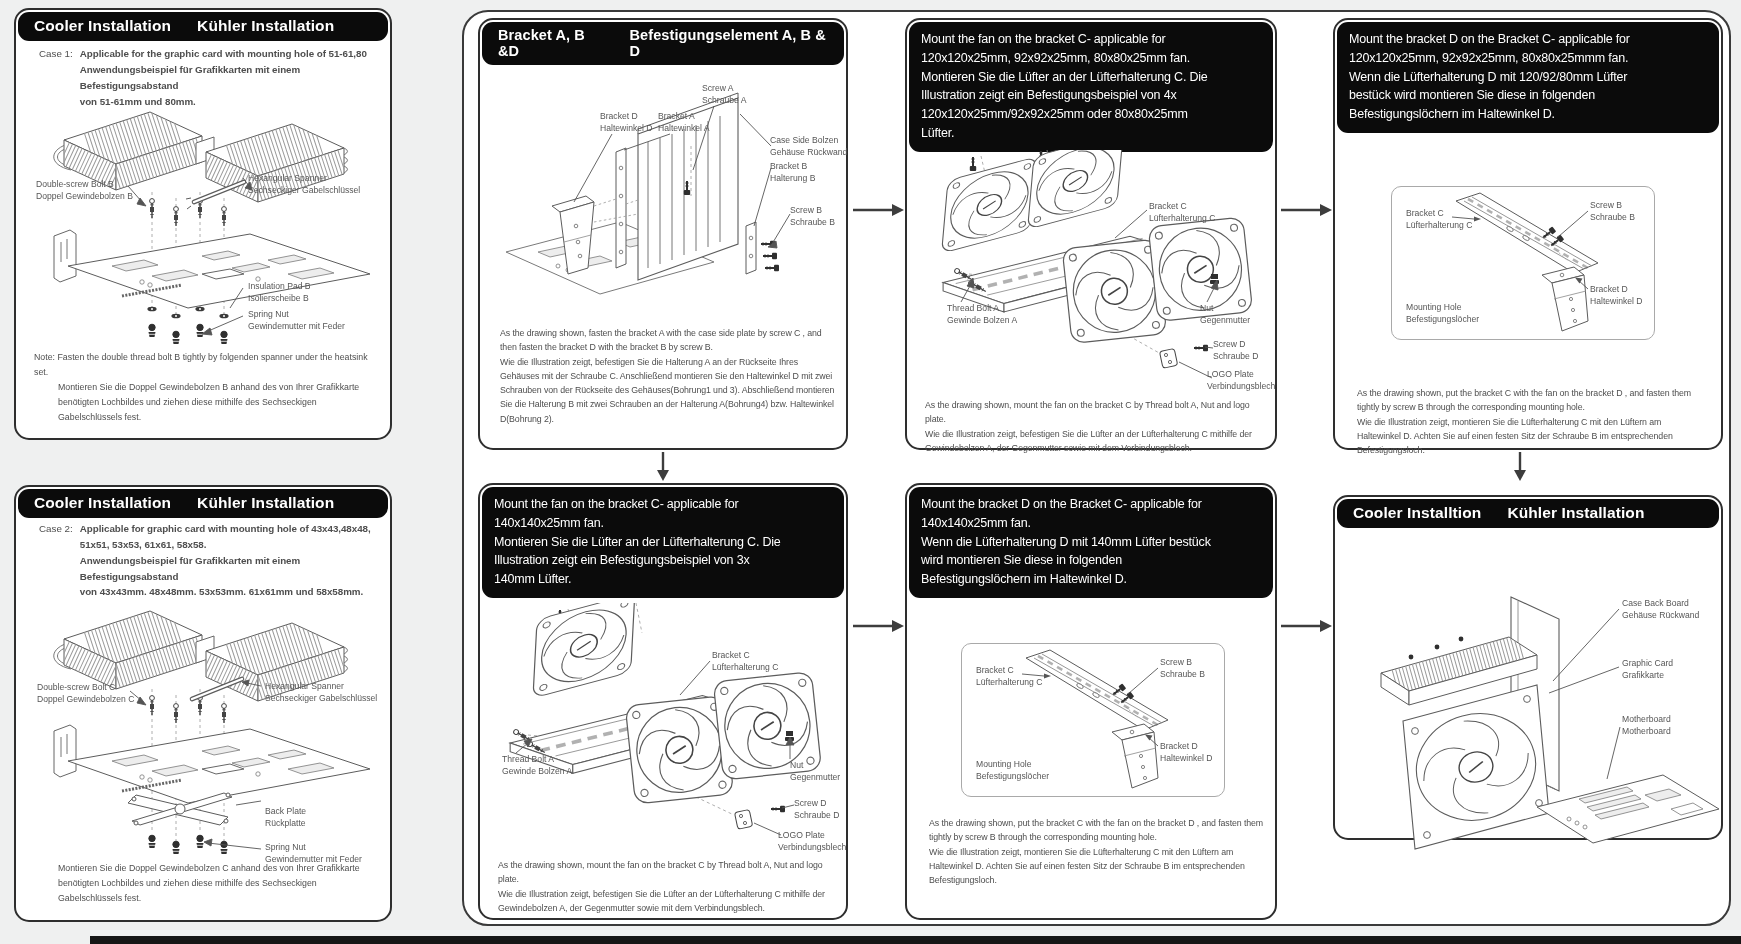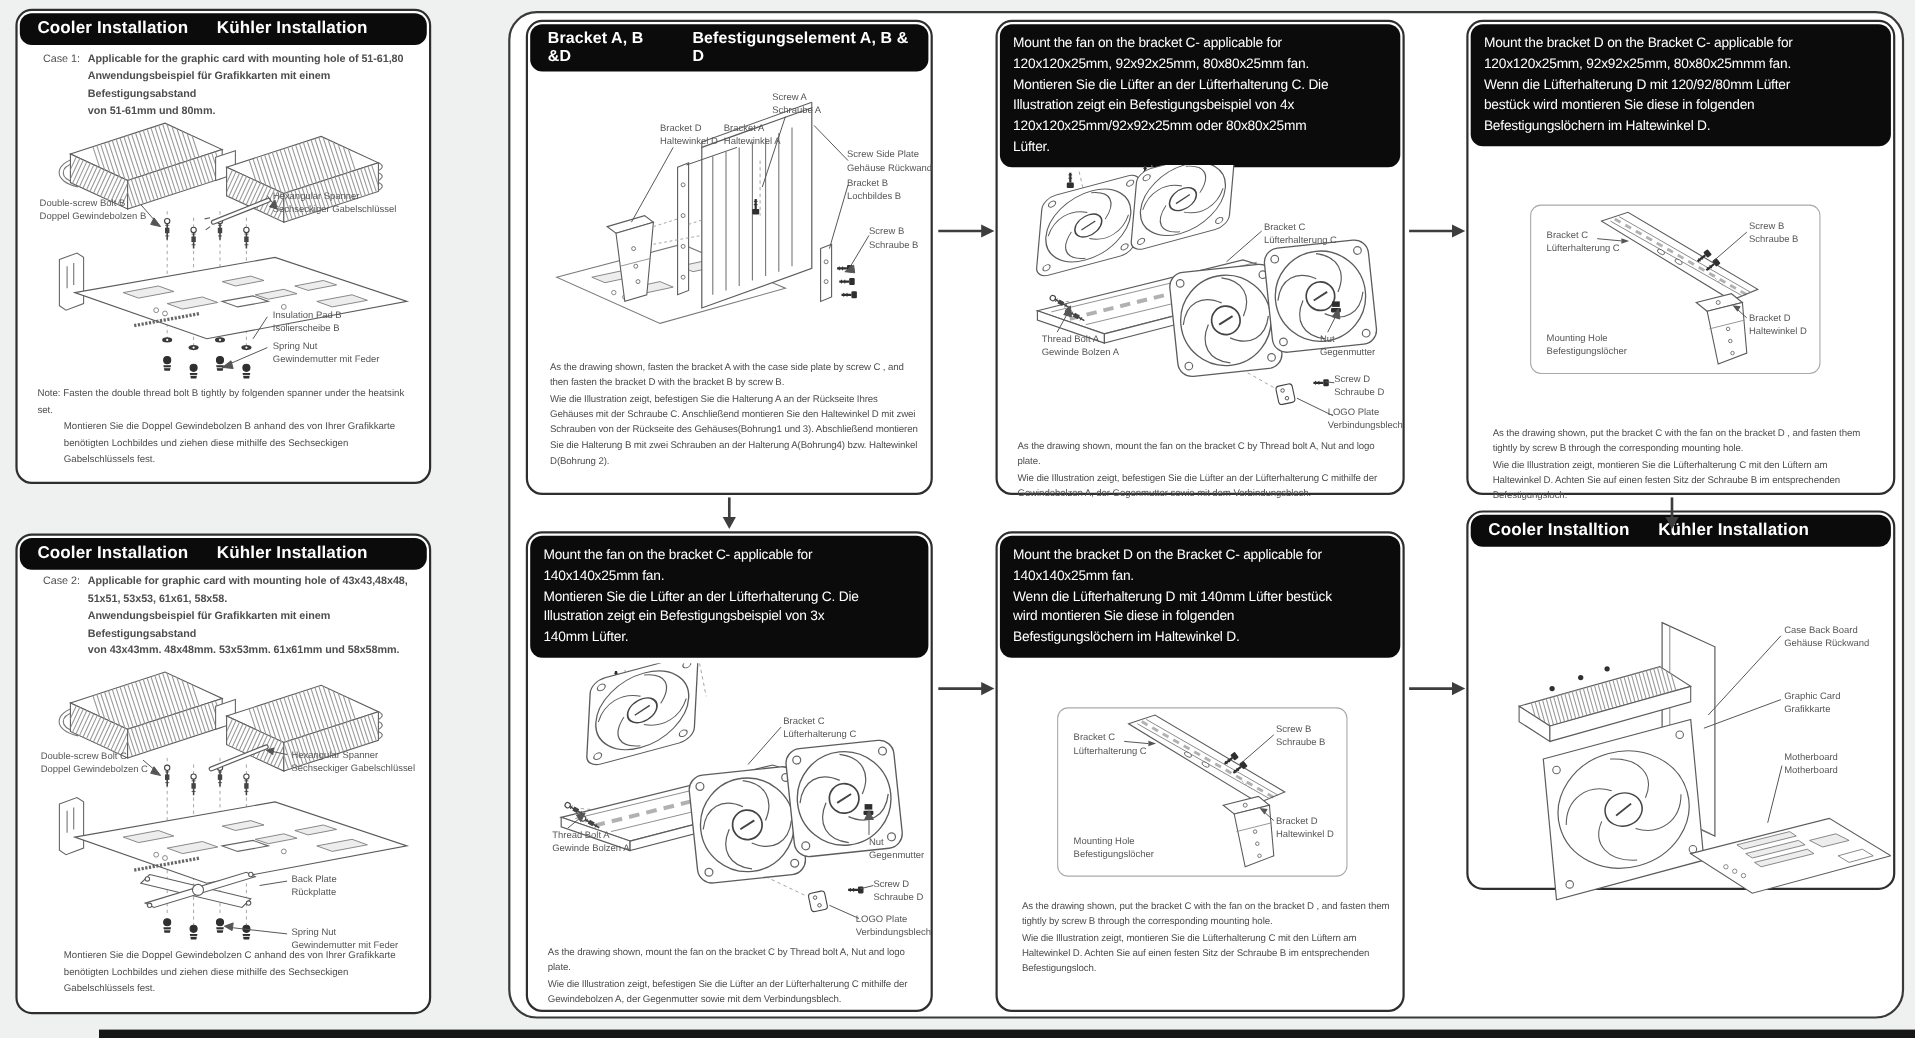--- a/index.html
+++ b/index.html
@@ -299,21 +299,21 @@
         <polygon points="225,85 218,87 224,91" fill="#555"></polygon>
       <line x1="237" y1="206" x2="212" y2="210"></line>
       <line x1="237" y1="254" x2="184" y2="248"></line>
         <polygon points="188,244 180,247 187,251" fill="#555"></polygon>
     </g>
   </svg>
   <div class="lbl" style="left:21px;top:194px">Double-screw Bolt C
 Doppel Gewindebolzen C</div>
   <div class="lbl" style="left:249px;top:193px">Hexangular Spanner
 Sechseckiger Gabelschlüssel</div>
-  <div class="lbl" style="left:249px;top:306px">Back Plate
+  <div class="lbl" style="left:249px;top:318px">Back Plate
 Rückplatte</div>
   <div class="lbl" style="left:249px;top:354px">Spring Nut
 Gewindemutter mit Feder</div>
   <div style="position:absolute;left:18px;top:374px;width:344px">
     <div class="note-de">Montieren Sie die Doppel Gewindebolzen C anhand des von Ihrer Grafikkarte
 benötigten Lochbildes und ziehen diese mithilfe des Sechseckigen Gabelschlüssels fest.</div>
   </div>
 </section>
 
 <div class="bigbox"></div>
@@ -397,24 +397,24 @@
       <line x1="302" y1="158" x2="284" y2="188"></line>
         <polygon points="288,185 280,191 289,192" fill="#555"></polygon>
     </g>
   </svg>
   <div class="lbl" style="left:222px;top:62px">Screw A
 Schraube A</div>
   <div class="lbl" style="left:120px;top:90px">Bracket D
 Haltewinkel D</div>
   <div class="lbl" style="left:178px;top:90px">Bracket A
 Haltewinkel A</div>
-  <div class="lbl" style="left:290px;top:114px">Screw Side Plate
+  <div class="lbl" style="left:290px;top:114px">Case Side Bolzen
 Gehäuse Rückwand</div>
   <div class="lbl" style="left:290px;top:140px">Bracket B
-Lochbildes B</div>
+Halterung B</div>
   <div class="lbl" style="left:310px;top:184px">Screw B
 Schraube B</div>
   <div class="ftr" style="left:20px;top:306px;width:336px">As the drawing shown, fasten the bracket A with the case side plate by screw C , and
 then fasten the bracket D with the bracket B by screw B.
 Wie die Illustration zeigt, befestigen Sie die Halterung A an der Rückseite Ihres
 Gehäuses mit der Schraube C. Anschließend montieren Sie den Haltewinkel D mit zwei
 Schrauben von der Rückseite des Gehäuses(Bohrung1 und 3). Abschließend montieren
 Sie die Halterung B mit zwei Schrauben an der Halterung A(Bohrung4) bzw. Haltewinkel
 D(Bohrung 2).</div>
 </section>
@@ -600,21 +600,21 @@
     <div class="lbl" style="left:14px;top:114px">Mounting Hole
 Befestigungslöcher</div>
   </div>
   <div class="ftr" style="left:22px;top:331px;width:340px">As the drawing shown, put the bracket C with the fan on the bracket D , and fasten them
 tightly by screw B through the corresponding mounting hole.
 Wie die Illustration zeigt, montieren Sie die Lüfterhalterung C mit den Lüftern am
 Haltewinkel D. Achten Sie auf einen festen Sitz der Schraube B im entsprechenden
 Befestigungsloch.</div>
 </section>
 
-<section class="panel" style="left:1333px;top:464px;width:390px;height:345px">
+<section class="panel" style="left:1333px;top:495px;width:390px;height:345px">
   <div class="bar-header">
     <span>Cooler Installtion</span>
     <span>Kühler Installation</span>
   </div>
   <svg class="diag" style="left:6px;top:84px" width="378" height="346" viewBox="0 0 378 346">
     <g>
       <polygon points="170,16 218,38 218,210 170,188" fill="#fff" stroke="#5c5c5c" stroke-width="1.1"></polygon>
       <line x1="177" y1="20" x2="177" y2="190" stroke="#8a8a8a" stroke-width="0.9"></line>
       <line x1="180" y1="192" x2="214" y2="208" stroke="#777" stroke-width="1"></line>
       <line x1="186" y1="188" x2="186" y2="200" stroke="#777" stroke-width="0.9"></line>

